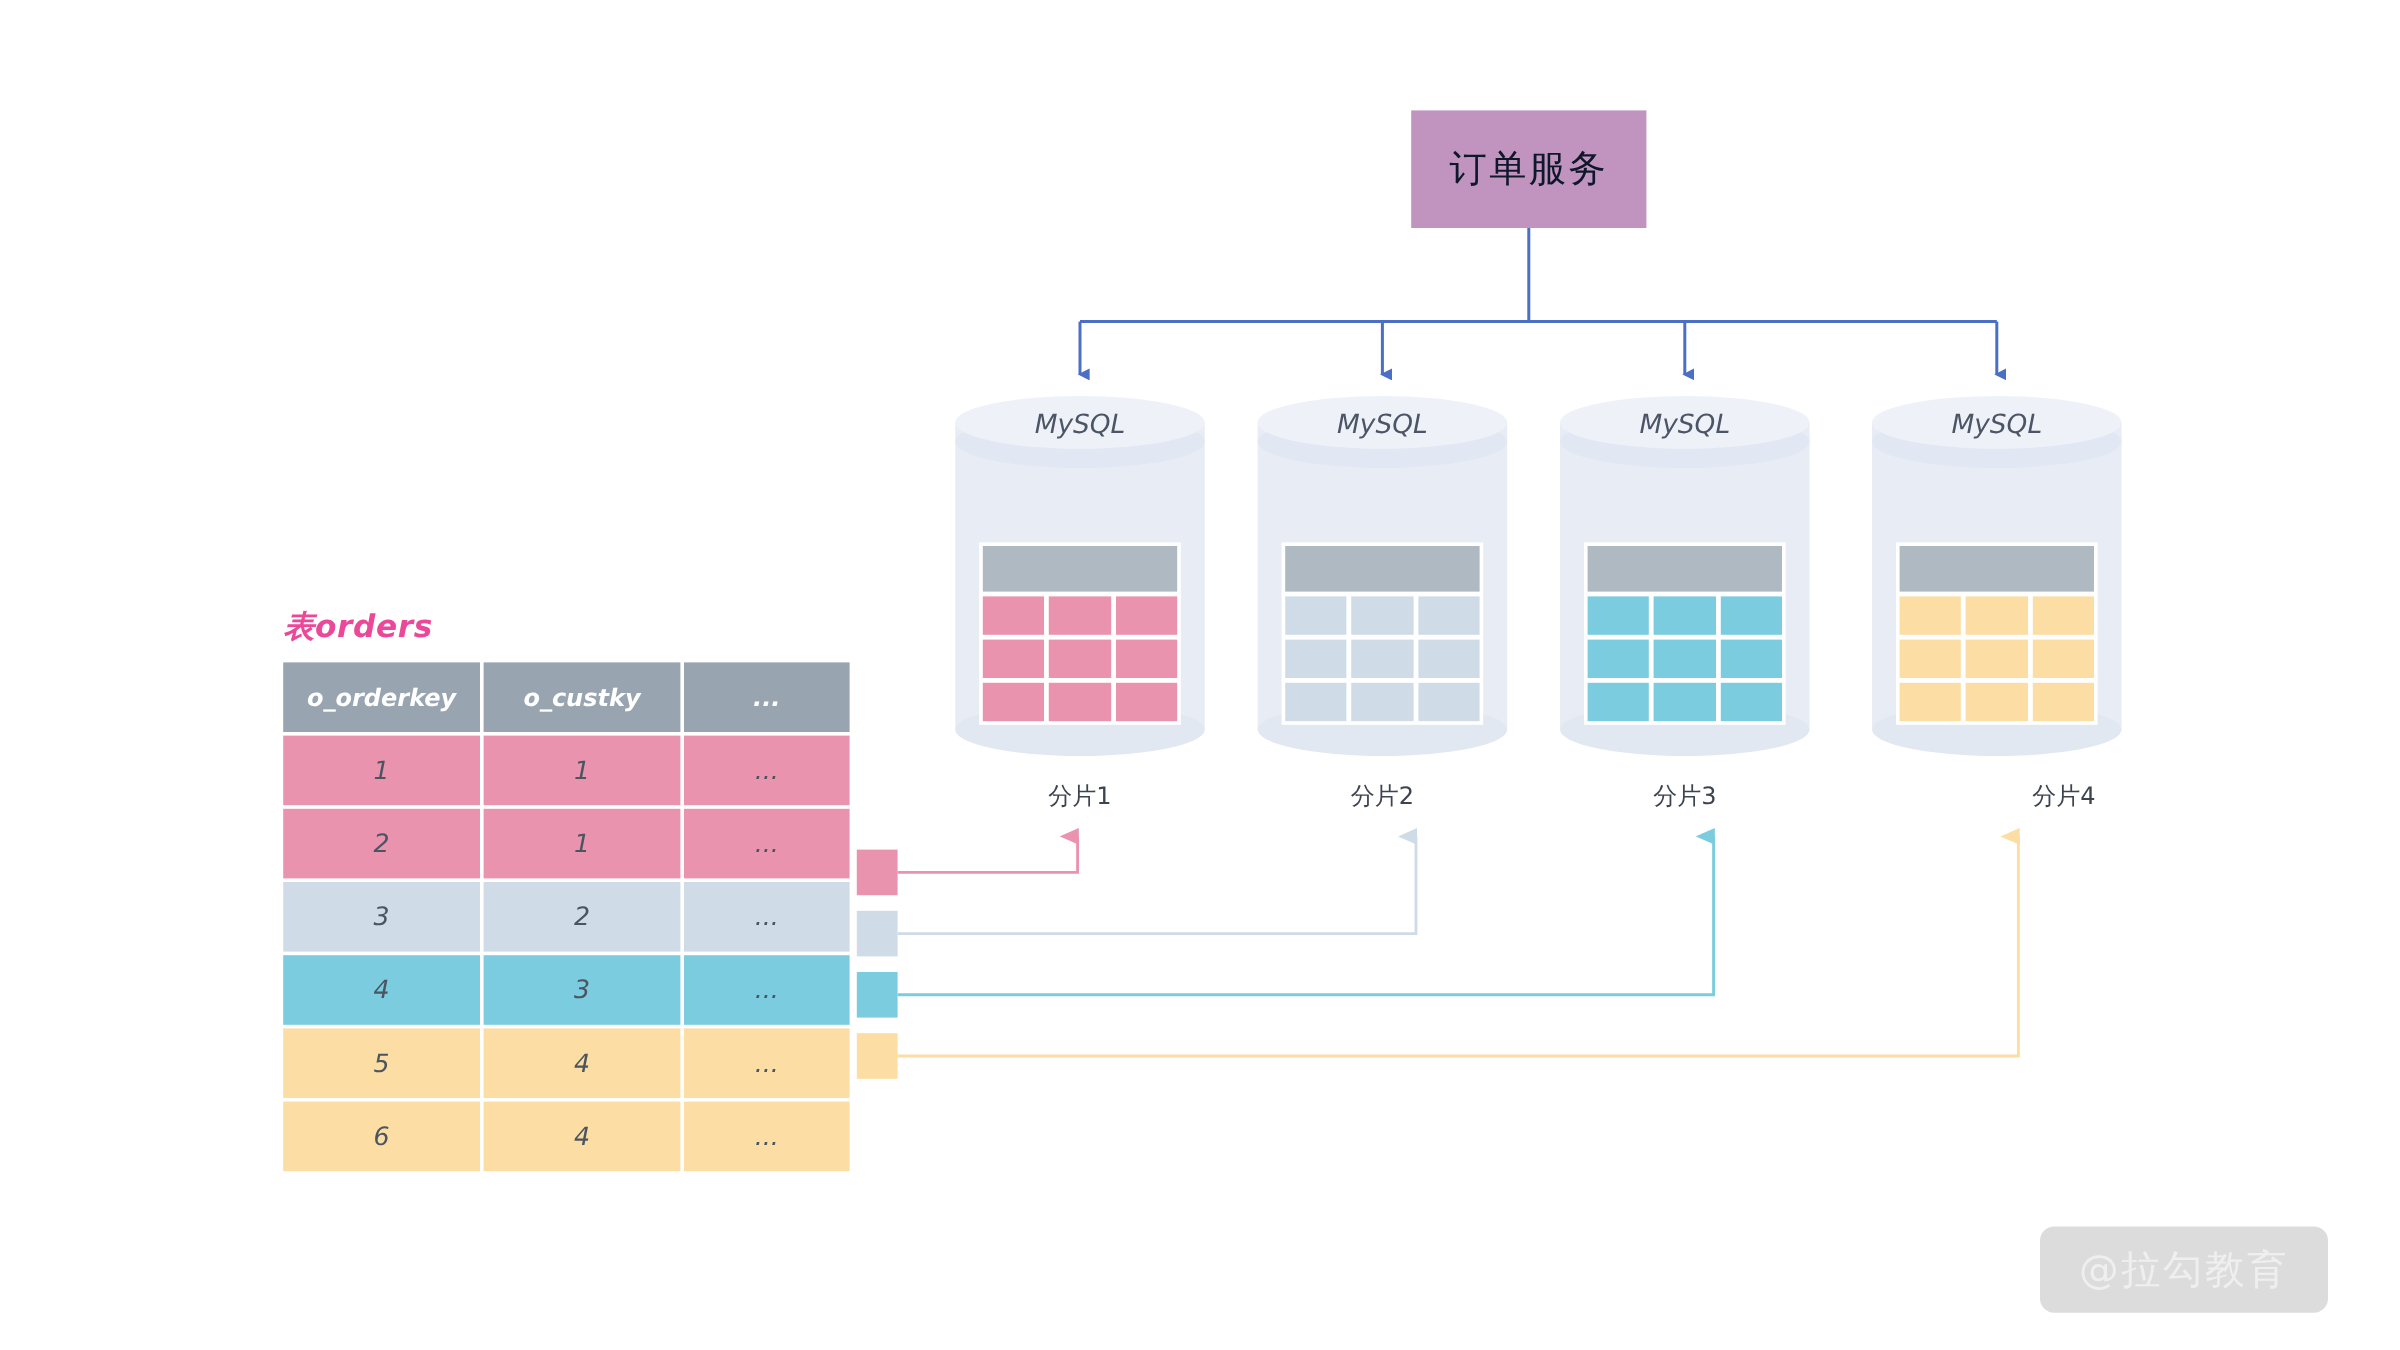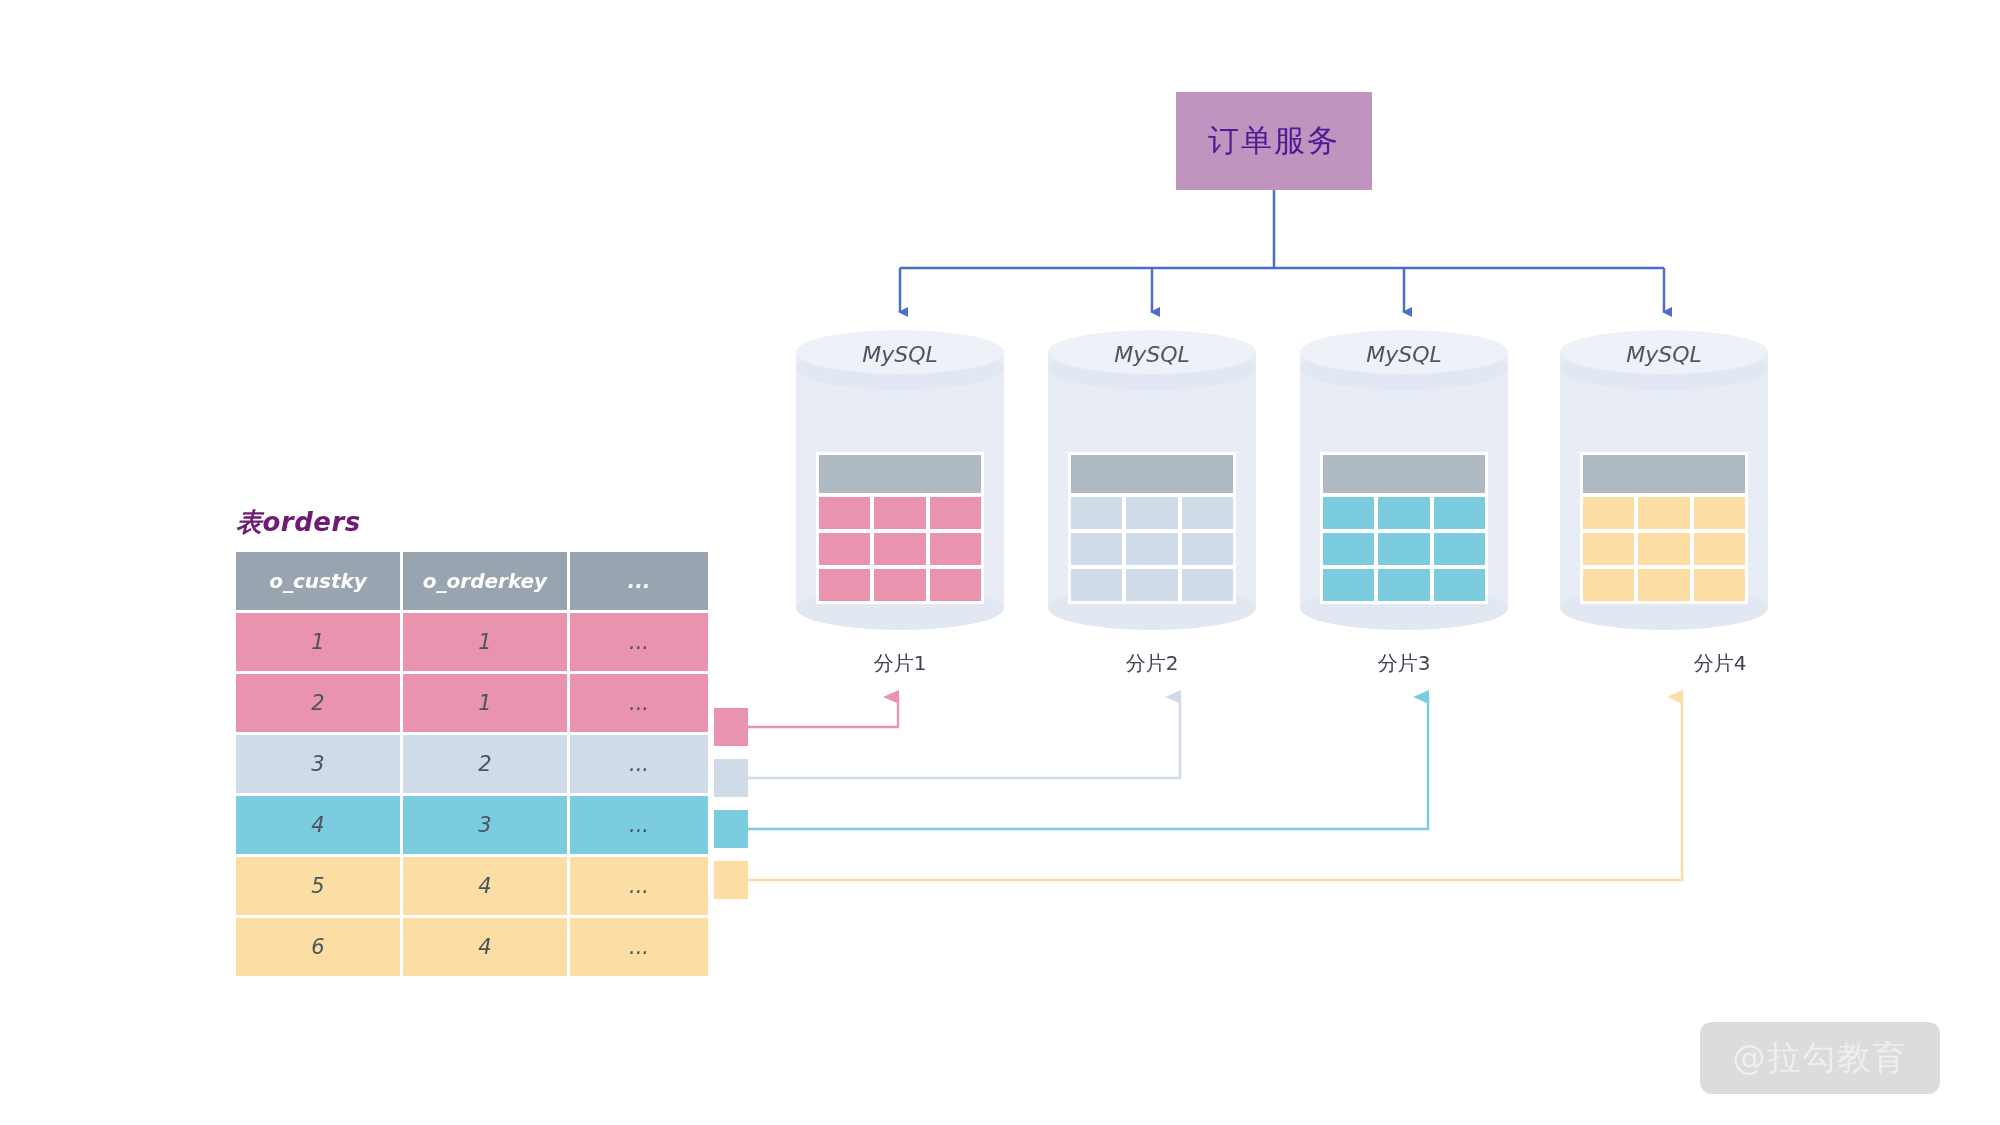--- a/index.html
+++ b/index.html
@@ -25,21 +25,21 @@
     top: 92px;
     width: 196px;
     height: 98px;
     background: #c194c0;
     display: flex;
     align-items: center;
     justify-content: center;
     box-sizing: border-box;
   }
   .service-box .label {
-    color: #4c1d95;
+    color: #0f172a;
     font-size: 31px;
     letter-spacing: 2px;
     font-family: "DejaVu Sans", "Liberation Sans", sans-serif;
     white-space: nowrap;
   }
 
   
   .svg-layer {
     position: absolute;
     left: 0;
@@ -139,21 +139,21 @@
   }
 
   
   .src-title {
     position: absolute;
     left: 236px;
     top: 505px;
     font-size: 26px;
     font-weight: bold;
     font-style: italic;
-    color: #701a75;
+    color: #ec4899;
     letter-spacing: .5px;
   }
   .src-table {
     position: absolute;
     left: 236px;
     top: 552px;
     width: 466px;
   }
   .src-row {
     display: grid;
@@ -332,22 +332,22 @@
           <div class="mini-cell" style="background: rgb(252, 221, 164);"></div>
           <div class="mini-cell" style="background: rgb(252, 221, 164);"></div>
         </div>
     </div>
   </div>
   <div class="shard-caption" style="left:1616px; top:650px;">分片4</div>
 
   <div class="src-title">表orders</div>
   <div class="src-table">
       <div class="src-row head">
+        <div class="src-cell">o_orderkey</div>
         <div class="src-cell">o_custky</div>
-        <div class="src-cell">o_orderkey</div>
         <div class="src-cell">...</div>
       </div>
       <div class="src-row">
         <div class="src-cell" style="background: rgb(234, 147, 174);">1</div>
         <div class="src-cell" style="background: rgb(234, 147, 174);">1</div>
         <div class="src-cell" style="background: rgb(234, 147, 174);">...</div>
       </div>
       <div class="src-row">
         <div class="src-cell" style="background: rgb(234, 147, 174);">2</div>
         <div class="src-cell" style="background: rgb(234, 147, 174);">1</div>

